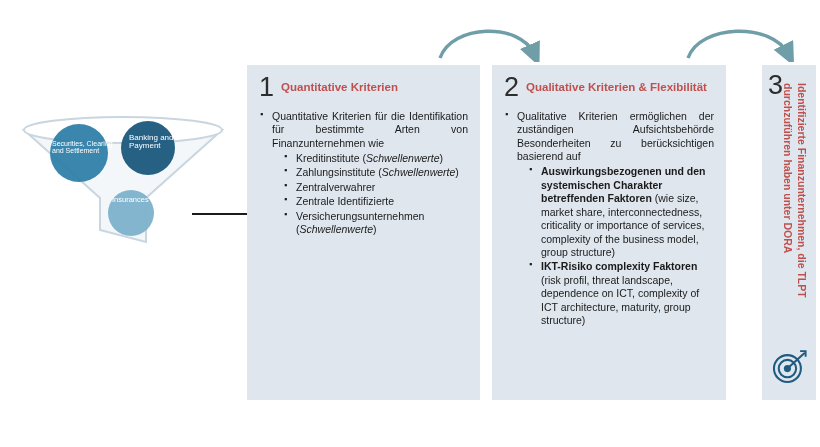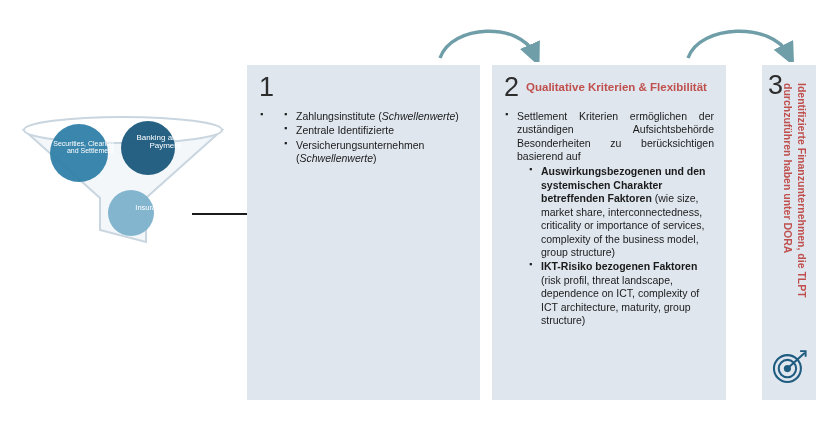--- a/index.html
+++ b/index.html
@@ -24,34 +24,34 @@
     position: absolute;
     left: 18px;
     top: 110px;
     width: 210px;
     height: 140px;
   }
   .funnel-svg { position: absolute; left: 0; top: 0; }
   .bubble-label {
     position: absolute;
     color: #ffffff;
-    text-align: right;
+    text-align: left;
     line-height: 1.05;
     pointer-events: none;
   }
   .bubble-securities {
     left: 52px; top: 140px; width: 62px;
     font-size: 7px;
   }
   .bubble-banking {
     left: 129px; top: 134px; width: 52px;
     font-size: 8px;
   }
   .bubble-insurance {
-    left: 112px; top: 204px; width: 60px;
+    left: 112px; top: 196px; width: 60px;
     font-size: 7.5px;
   }
 
   
   .connector {
     position: absolute;
     left: 192px;
     top: 213px;
     width: 55px;
     height: 2px;
@@ -211,52 +211,56 @@
       </marker>
     </defs>
     <path d="M440 58 C452 24, 520 22, 534 54" fill="none" stroke="#6f9ea8" stroke-width="3.4" marker-end="url(#ah)"></path>
     <path d="M688 58 C700 24, 772 22, 788 54" fill="none" stroke="#6f9ea8" stroke-width="3.4" marker-end="url(#ah)"></path>
   </svg>
 
   <div class="panel" id="panel1">
     <div class="panel-inner">
       <div class="panel-head">
         <div class="panel-num">1</div>
+        <div class="panel-title">Quantitative Kriterien</div>
       </div>
       <div class="body">
         <ul class="l1">
           <li>
+            <span>Quantitative Kriterien für die Identifikation für bestimmte Arten von Finanzunternehmen wie</span>
             <ul class="l2">
+              <li><span>Kreditinstitute (</span><span class="it">Schwellenwerte</span><span>)</span></li>
               <li><span>Zahlungsinstitute (</span><span class="it">Schwellenwerte</span><span>)</span></li>
+              <li><span>Zentralverwahrer</span></li>
               <li><span>Zentrale Identifizierte</span></li>
               <li><span>Versicherungsunternehmen (</span><span class="it">Schwellenwerte</span><span>)</span></li>
             </ul>
           </li>
         </ul>
         <div class="gap"></div>
       </div>
     </div>
   </div>
 
   <div class="panel" id="panel2">
     <div class="panel-inner">
       <div class="panel-head">
         <div class="panel-num">2</div>
         <div class="panel-title">Qualitative Kriterien &amp; Flexibilität</div>
       </div>
       <div class="body">
         <ul class="l1">
           <li>
-            <span>Settlement Kriterien ermöglichen der zuständigen Aufsichtsbehörde Besonderheiten zu berücksichtigen basierend auf</span>
+            <span>Qualitative Kriterien ermöglichen der zuständigen Aufsichtsbehörde Besonderheiten zu berücksichtigen basierend auf</span>
             <ul class="l2">
               <li>
                 <span class="bold">Auswirkungsbezogenen und den systemischen Charakter betreffenden Faktoren </span><span>(wie size, market share, interconnectedness, criticality or importance of services, complexity of the business model, group structure)</span>
               </li>
               <li>
-                <span class="bold">IKT-Risiko bezogenen Faktoren </span><span>(risk profil, threat landscape, dependence on ICT, complexity of ICT architecture, maturity, group structure)</span>
+                <span class="bold">IKT-Risiko complexity Faktoren </span><span>(risk profil, threat landscape, dependence on ICT, complexity of ICT architecture, maturity, group structure)</span>
               </li>
             </ul>
           </li>
         </ul>
       </div>
     </div>
   </div>
 
   <div class="panel" id="panel3">
     <div class="panel-inner" style="padding:8px 6px;">

